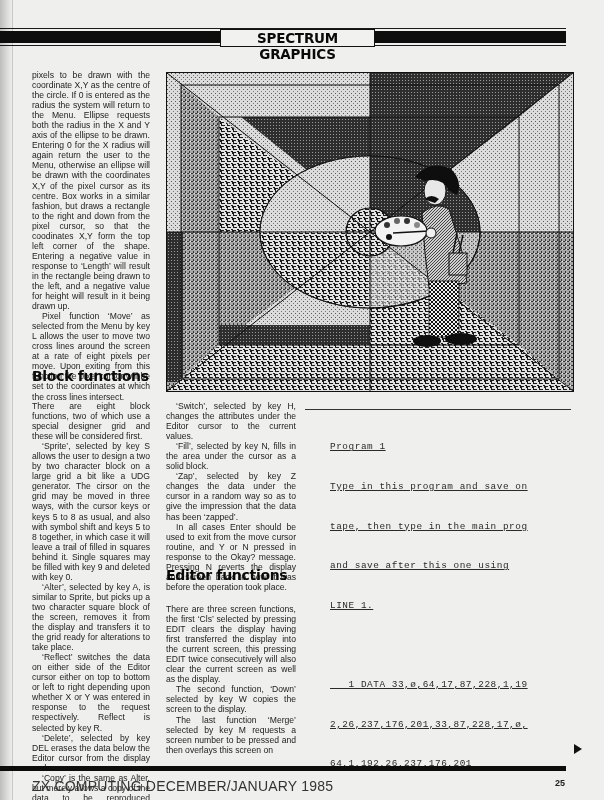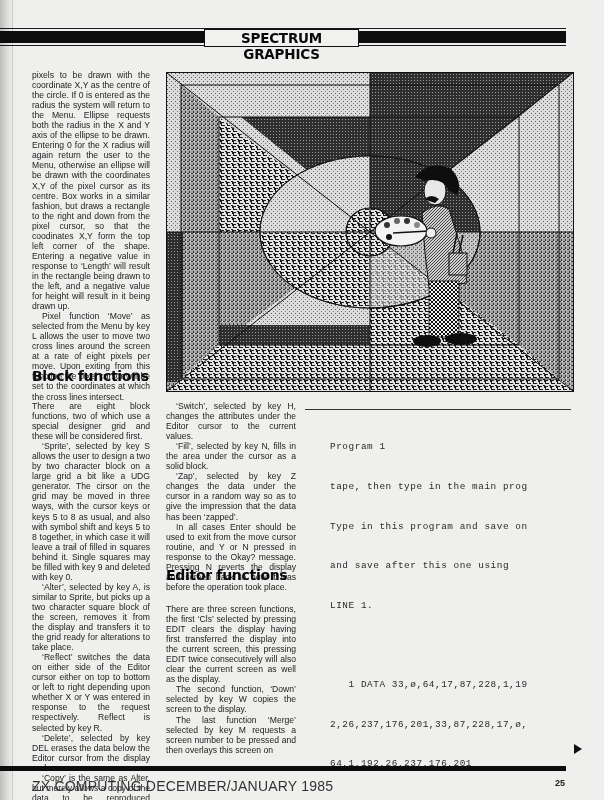--- a/index.html
+++ b/index.html
@@ -19,21 +19,21 @@
   }
   .header-band .bar {
     position: absolute; left: 0; right: 0; top: 4px; height: 12px; background: #0d0d0d;
   }
   .header-band .rule-top, .header-band .rule-bot {
     position: absolute; left: 0; right: 0; height: 1px; background: #1a1a1a;
   }
   .header-band .rule-top { top: 1px; }
   .header-band .rule-bot { top: 18px; }
   .header-title {
-    position: absolute; left: 204px; top: 29px; width: 153px; height: 16px;
+    position: absolute; left: 220px; top: 29px; width: 153px; height: 16px;
     background: #f1f1ef; border: 1px solid #111;
     font-family: "DejaVu Sans", sans-serif; font-weight: bold; font-size: 13.5px;
     line-height: 16px; text-align: center; letter-spacing: -0.2px; color: #0a0a0a;
   }
   .col {
     position: absolute; font-size: 8.6px; line-height: 10.05px; text-align: justify;
     color: #222;
   }
   .col p { margin: 0; }
   .col p.indent { text-indent: 10px; }
@@ -55,21 +55,21 @@
   .figure svg { display: block; }
 
   .rule-right-top {
     position: absolute; left: 305px; top: 409px; width: 266px; height: 1px; background: #333;
   }
   .listing {
     position: absolute; left: 330px; top: 414px; width: 240px;
     font-family: "Liberation Mono", "DejaVu Sans Mono", monospace;
     font-size: 9.4px; line-height: 13.2px; color: #2a2a2a; white-space: pre; letter-spacing: 0.55px;
   }
-  .listing .line { display: block; }
+  .listing .line { display: block; text-decoration: underline; }
   .continue-arrow {
     position: absolute; left: 574px; top: 744px; width: 0; height: 0;
     border-top: 5px solid transparent; border-bottom: 5px solid transparent;
     border-left: 8px solid #111;
   }
   .footer-bar {
     position: absolute; left: 0; top: 766px; width: 566px; height: 5px; background: #0d0d0d;
   }
   .footer-left {
     position: absolute; left: 32px; top: 778px; font-size: 14px; color: #333; letter-spacing: 0.2px;
@@ -225,22 +225,22 @@
 <div class="heading h-screen">Editor functions</div>
 <div class="col col2b">
   <p>There are three screen functions, the first ‘Cls’ selected by pressing EDIT clears the display having first transferred the display into the current screen, this pressing EDIT twice consecutively will also clear the current screen as well as the display.</p>
   <p class="indent">The second function, ‘Down’ selected by key W copies the screen to the display.</p>
   <p class="indent">The last function ‘Merge’ selected by key M requests a screen number to be pressed and then overlays this screen on</p>
 </div>
 
 <div class="rule-right-top"></div>
 <div class="listing">
   <span class="line">Program 1</span>
+  <span class="line">Type in this program and save on</span>
   <span class="line">tape, then type in the main prog</span>
-  <span class="line">Type in this program and save on</span>
   <span class="line">and save after this one using</span>
   <span class="line">LINE 1.</span>
   <span class="line">​</span>
   <span class="line">   1 DATA 33,ø,64,17,87,228,1,19</span>
   <span class="line">2,26,237,176,201,33,87,228,17,ø,</span>
   <span class="line">64,1,192,26,237,176,201</span>
   <span class="line">   2 FOR N=ø TO 23: READ a: POKE</span>
   
   
   

